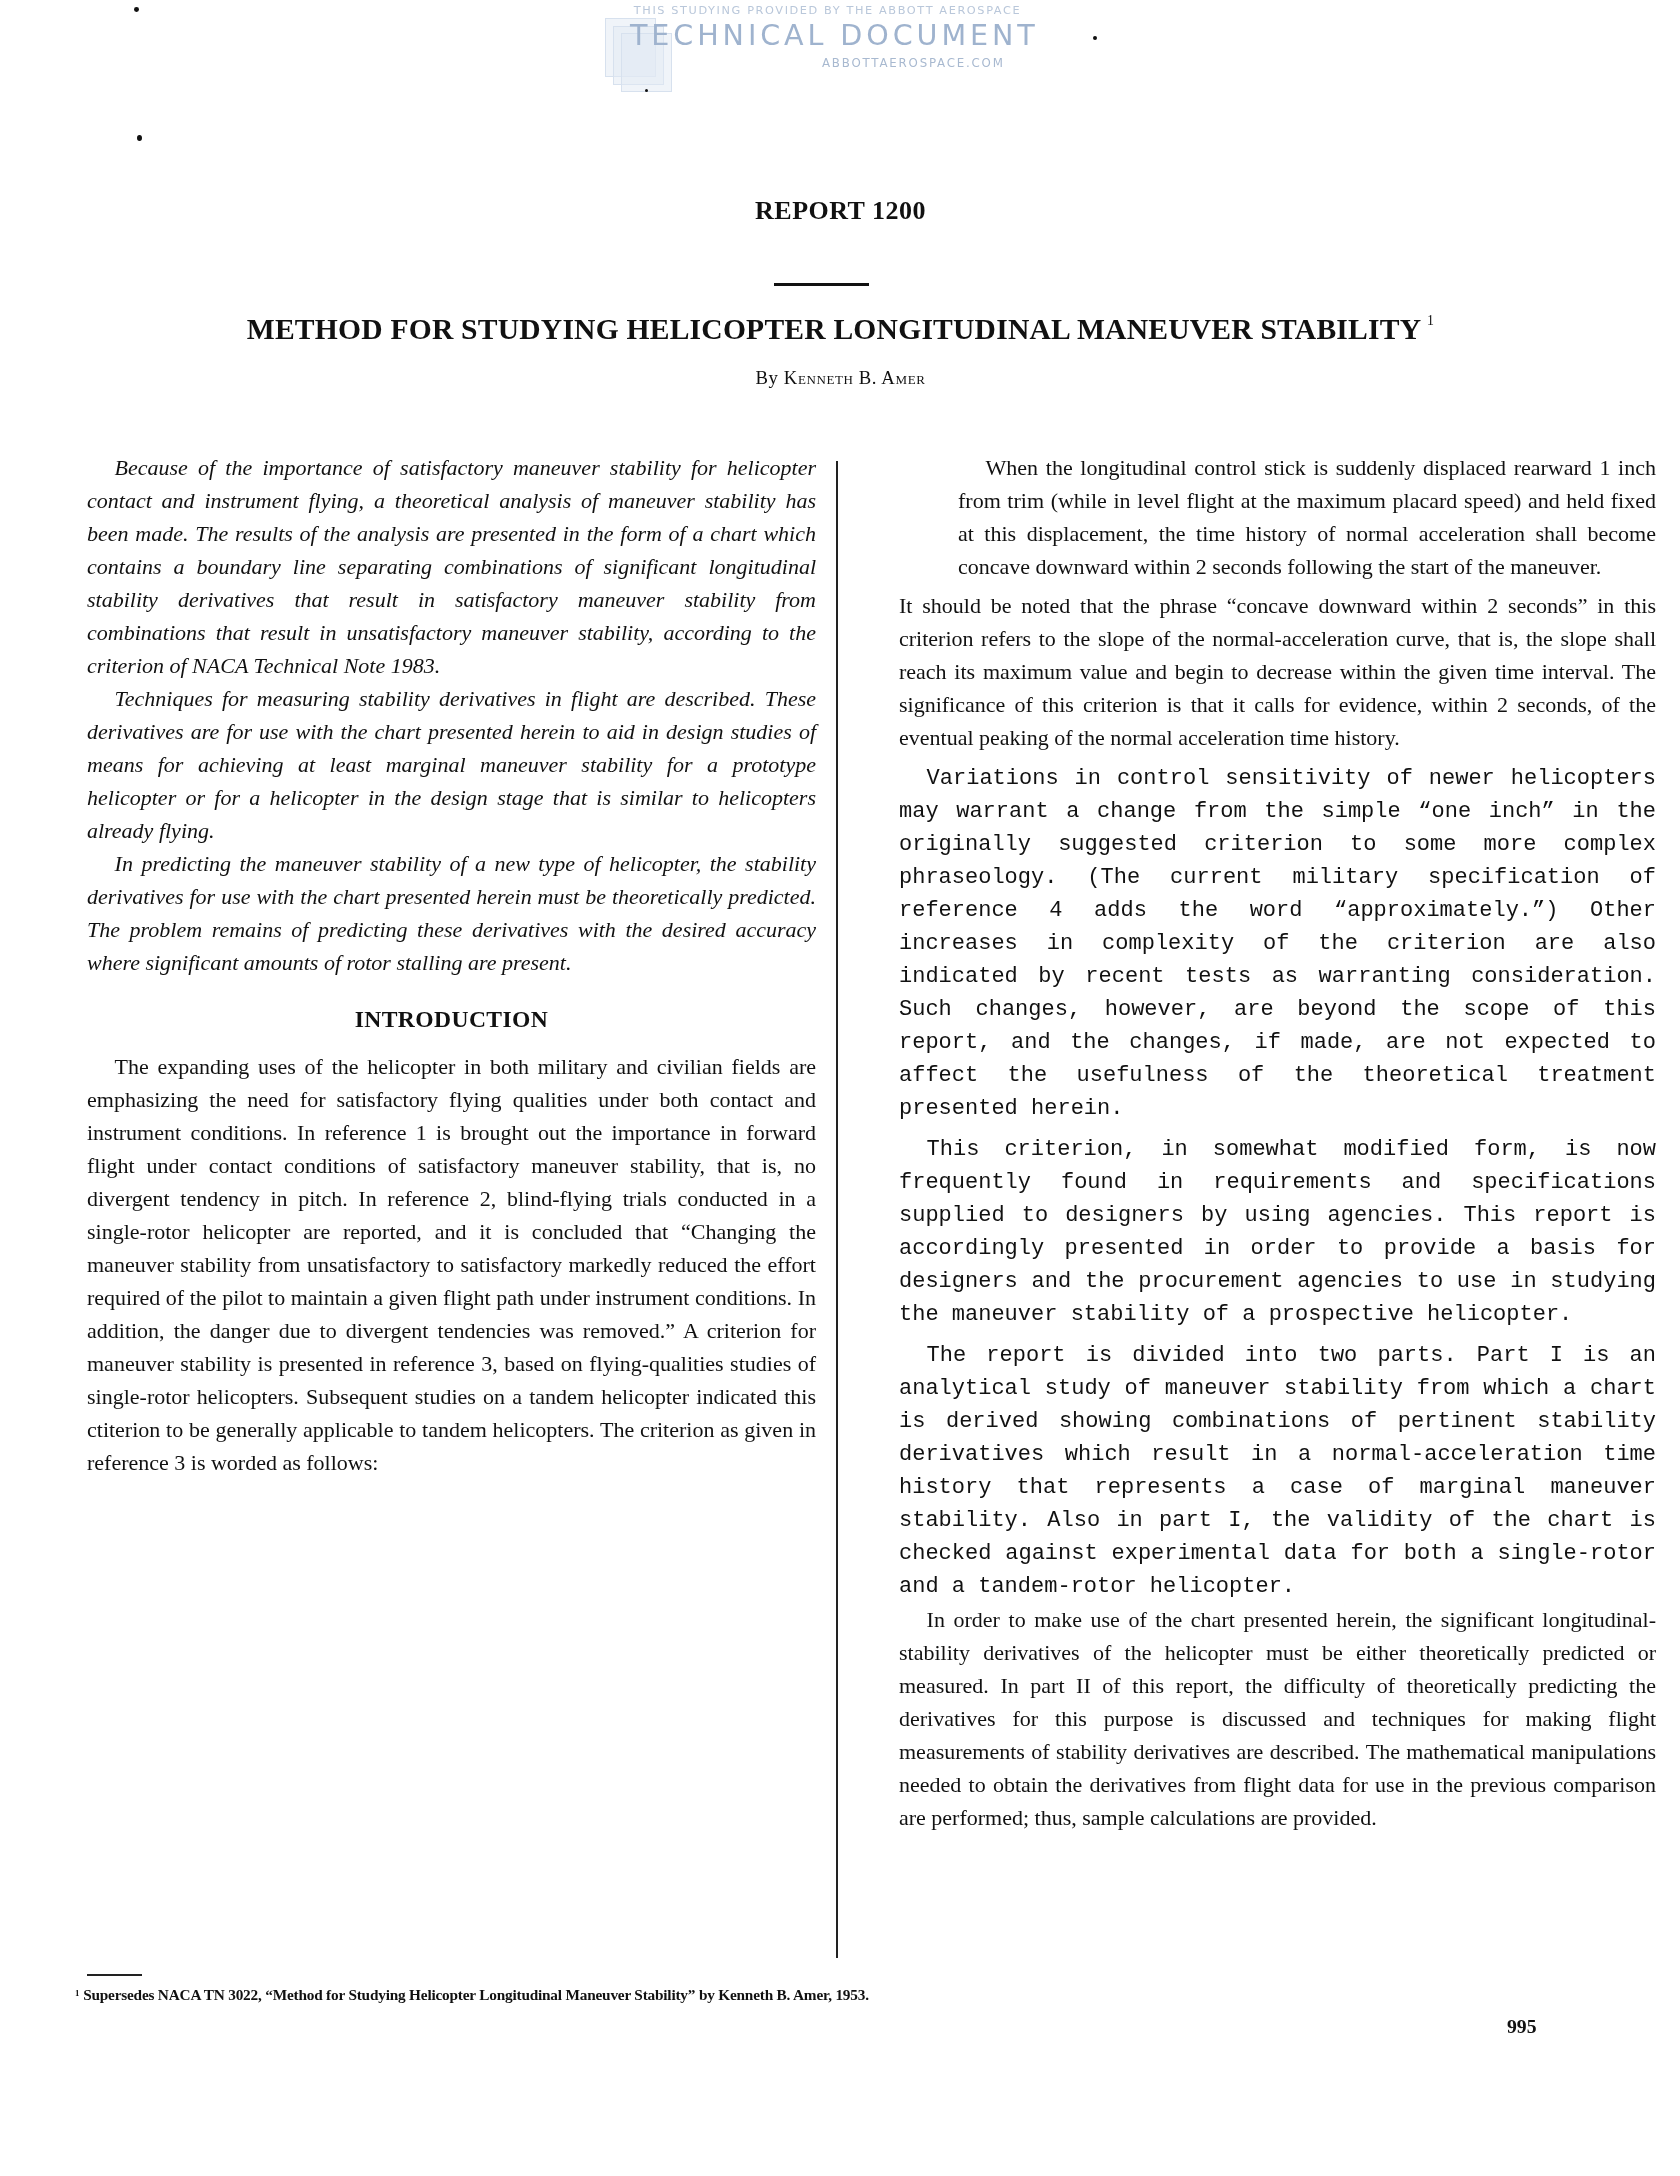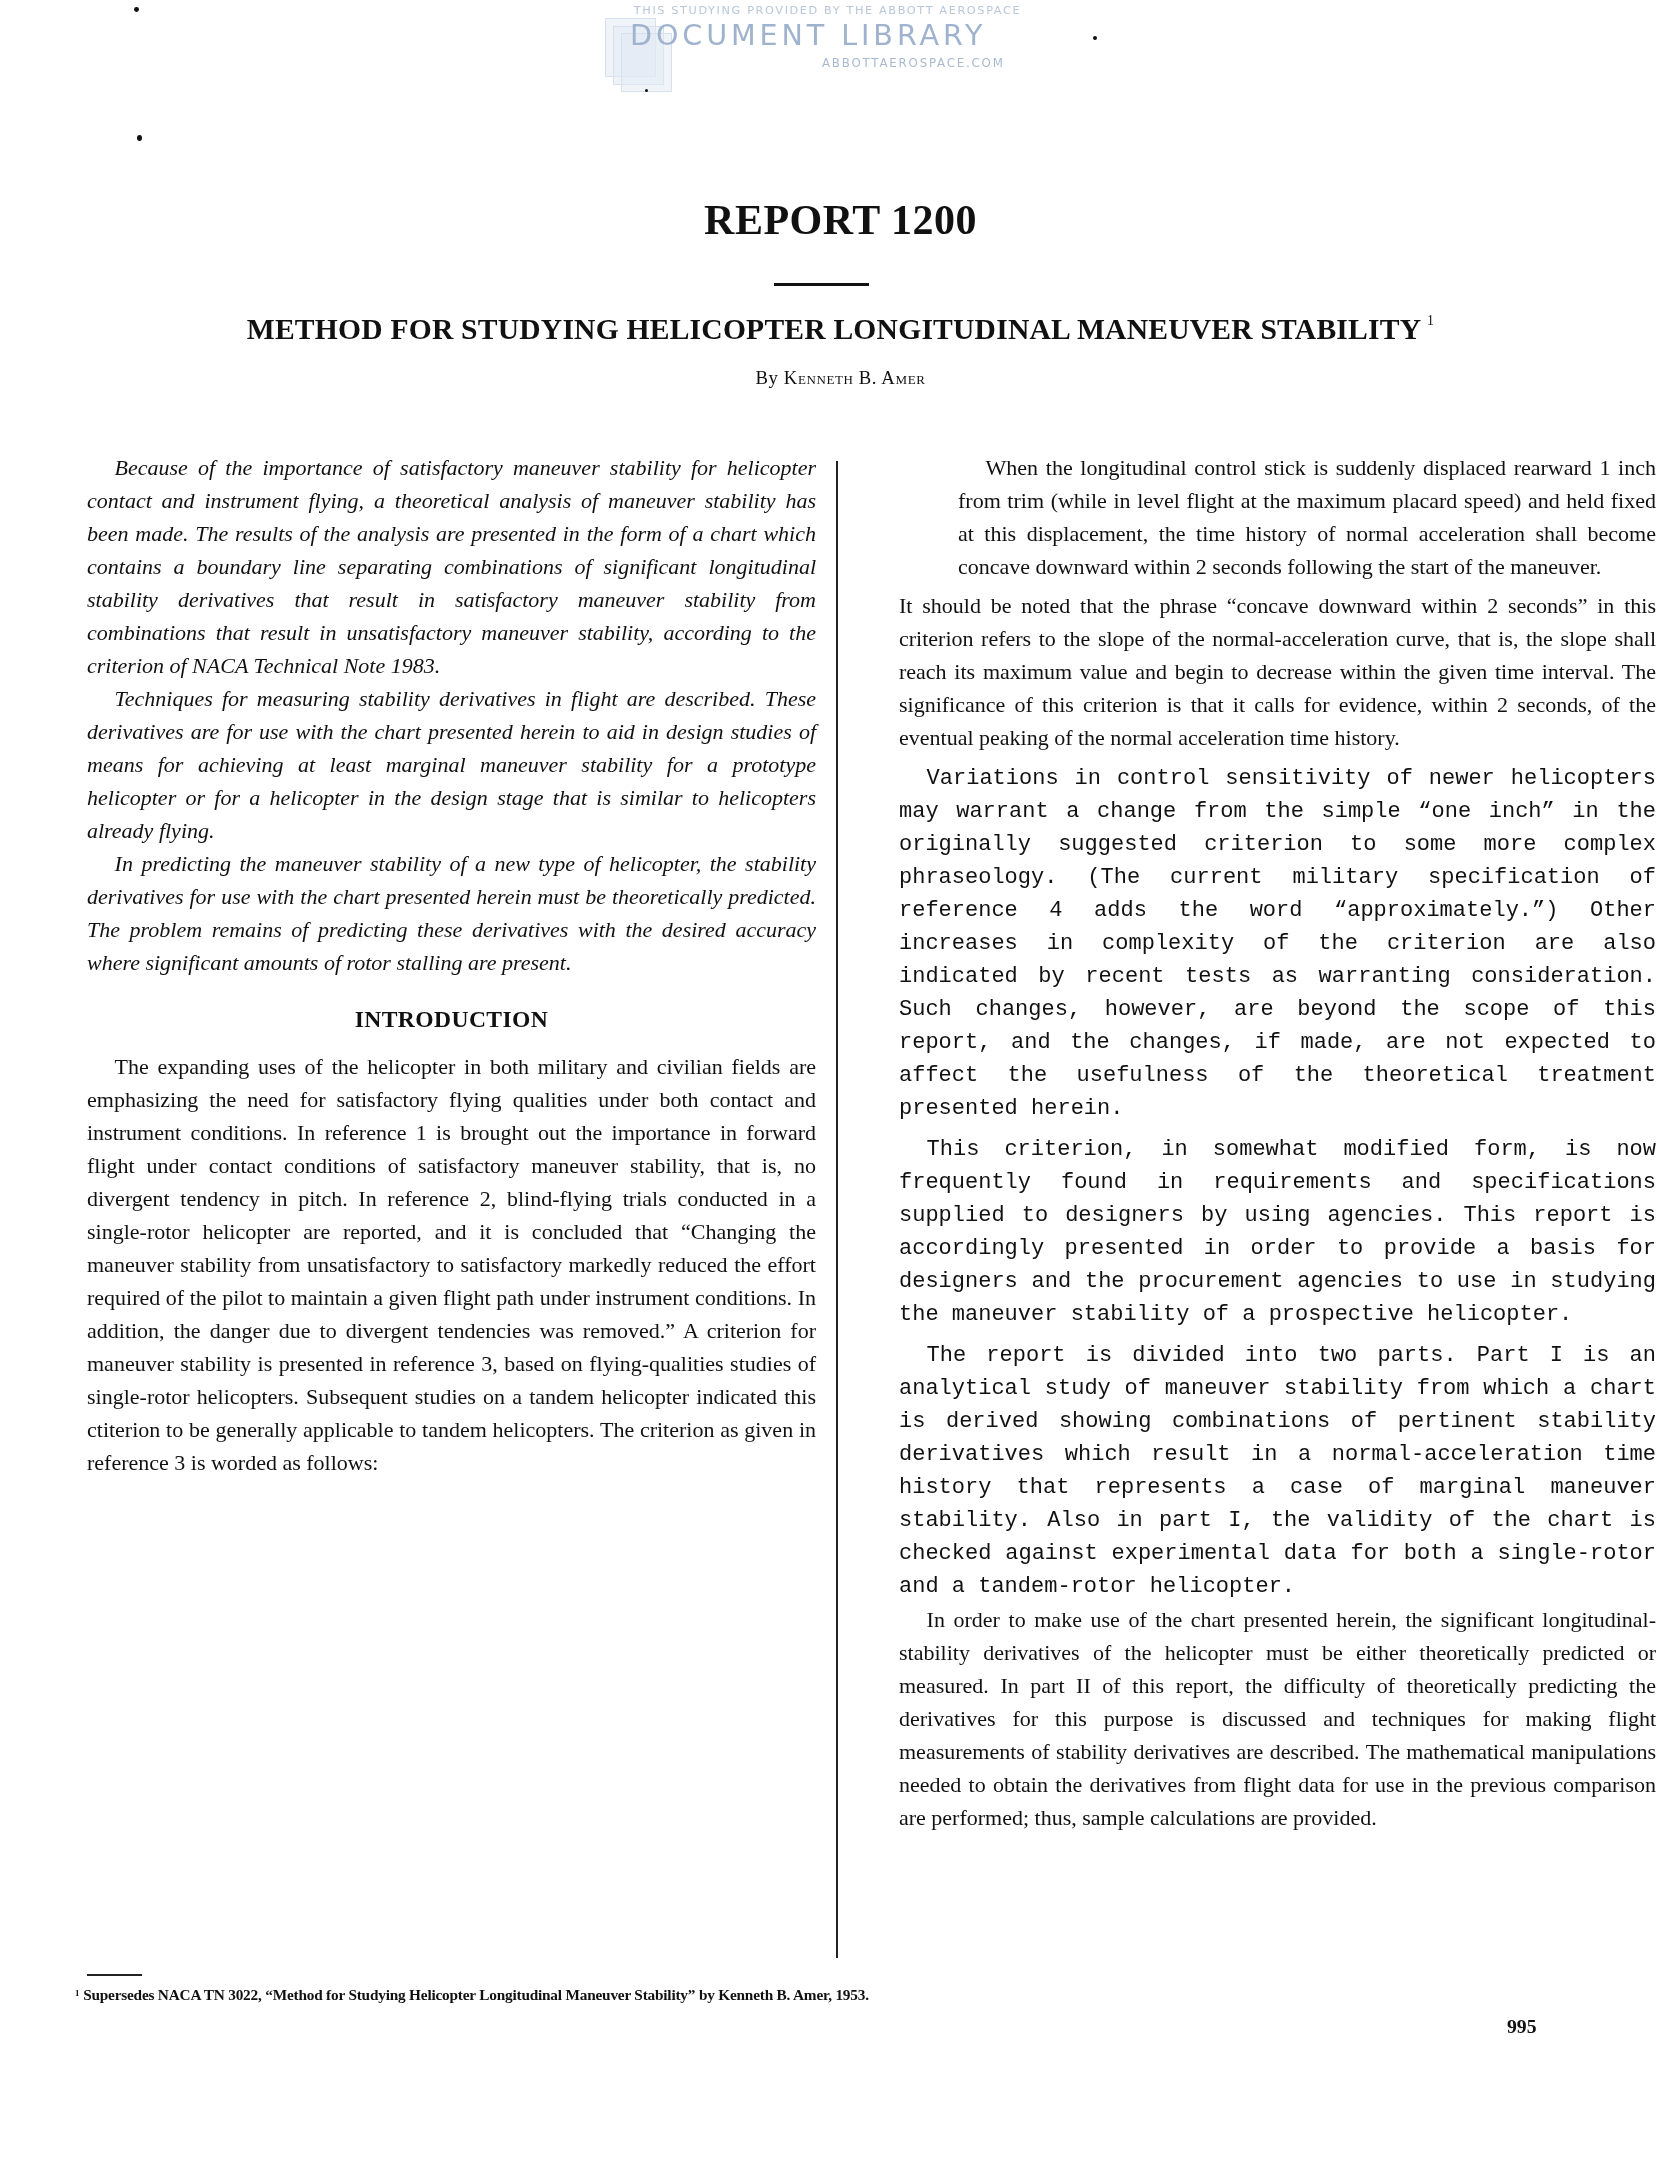--- a/index.html
+++ b/index.html
@@ -8,21 +8,21 @@
 
   .watermark { position: absolute; left: 591px; top: 3.9px; width: 493px; height: 99px; }
   .wm-pages { position: absolute; left: 13.8px; top: 13.8px; width: 71px; height: 77px; }
   .wm-pages span { position: absolute; border: 1px solid #d7e1ee; background: rgba(225,233,244,0.5); }
   .wm-line1 { position: absolute; left: 0; top: 0; width: 473px; text-align: center; font-family: "DejaVu Sans", sans-serif; font-size: 11.3px; letter-spacing: 1.6px; color: #b9c7da; white-space: nowrap; }
   .wm-line2 { position: absolute; left: 39px; top: 13.8px; font-family: "DejaVu Sans", sans-serif; font-size: 28.6px; letter-spacing: 3.9px; color: #9fb3ce; white-space: nowrap; }
   .wm-line3 { position: absolute; left: 231px; top: 52px; font-family: "DejaVu Sans", sans-serif; font-size: 11.8px; letter-spacing: 1.8px; color: #a8b9d0; white-space: nowrap; }
 
   .speck { position: absolute; background: #111; border-radius: 50%; }
 
-  .report-no { position: absolute; left: 0; width: 1681px; top: 196px; text-align: center; font-size: 42px; font-weight: bold; letter-spacing: 0.5px; }
+  .report-no { position: absolute; left: 0; width: 1681px; top: 196px; text-align: center; font-size: 26px; font-weight: bold; letter-spacing: 0.5px; }
   .title-rule { position: absolute; left: 774px; top: 283px; width: 95px; height: 3px; background: #111; }
   .title { position: absolute; left: 0; width: 1681px; top: 313px; text-align: center; font-size: 29.6px; font-weight: bold; letter-spacing: 0.2px; white-space: nowrap; }
   .title sup { font-size: 13.8px; font-weight: normal; vertical-align: 13.8px; margin-left: 5.9px; }
   .byline { position: absolute; left: 0; width: 1681px; top: 367px; text-align: center; font-size: 18.7px; letter-spacing: 0.6px; }
   .byline .sc { font-variant: small-caps; }
 
   .col { position: absolute; top: 451px; font-size: 22px; line-height: 33px; text-align: justify; }
   .col-left { left: 87px; width: 729px; }
   .col-right { left: 859px; width: 757px; margin-left: 40px; }
   .divider { position: absolute; left: 836px; top: 461px; width: 2px; height: 1497px; background: #222; }
@@ -45,21 +45,21 @@
 </head>
 <body>
 
 <div class="watermark">
   <div class="wm-pages">
     <span style="left:0;top:0;width:51px;height:59px;"></span>
     <span style="left:7.9px;top:7.9px;width:51px;height:59px;"></span>
     <span style="left:15.8px;top:15.8px;width:51px;height:59px;"></span>
   </div>
   <div class="wm-line1">THIS STUDYING PROVIDED BY THE ABBOTT AEROSPACE</div>
-  <div class="wm-line2">DOCUMENT LIBRARY</div>
+  <div class="wm-line2">TECHNICAL DOCUMENT</div>
   <div class="wm-line3">ABBOTTAEROSPACE.COM</div>
 </div>
 
 <div class="speck" style="left:134px;top:6.9px;width:4.9px;height:4.9px;"></div>
 <div class="speck" style="left:137px;top:135px;width:4.9px;height:5.9px;"></div>
 <div class="speck" style="left:1093px;top:36px;width:3.9px;height:3.9px;"></div>
 <div class="speck" style="left:645px;top:89px;width:3px;height:3px;"></div>
 
 <div class="report-no">REPORT 1200</div>
 <div class="title-rule"></div>

